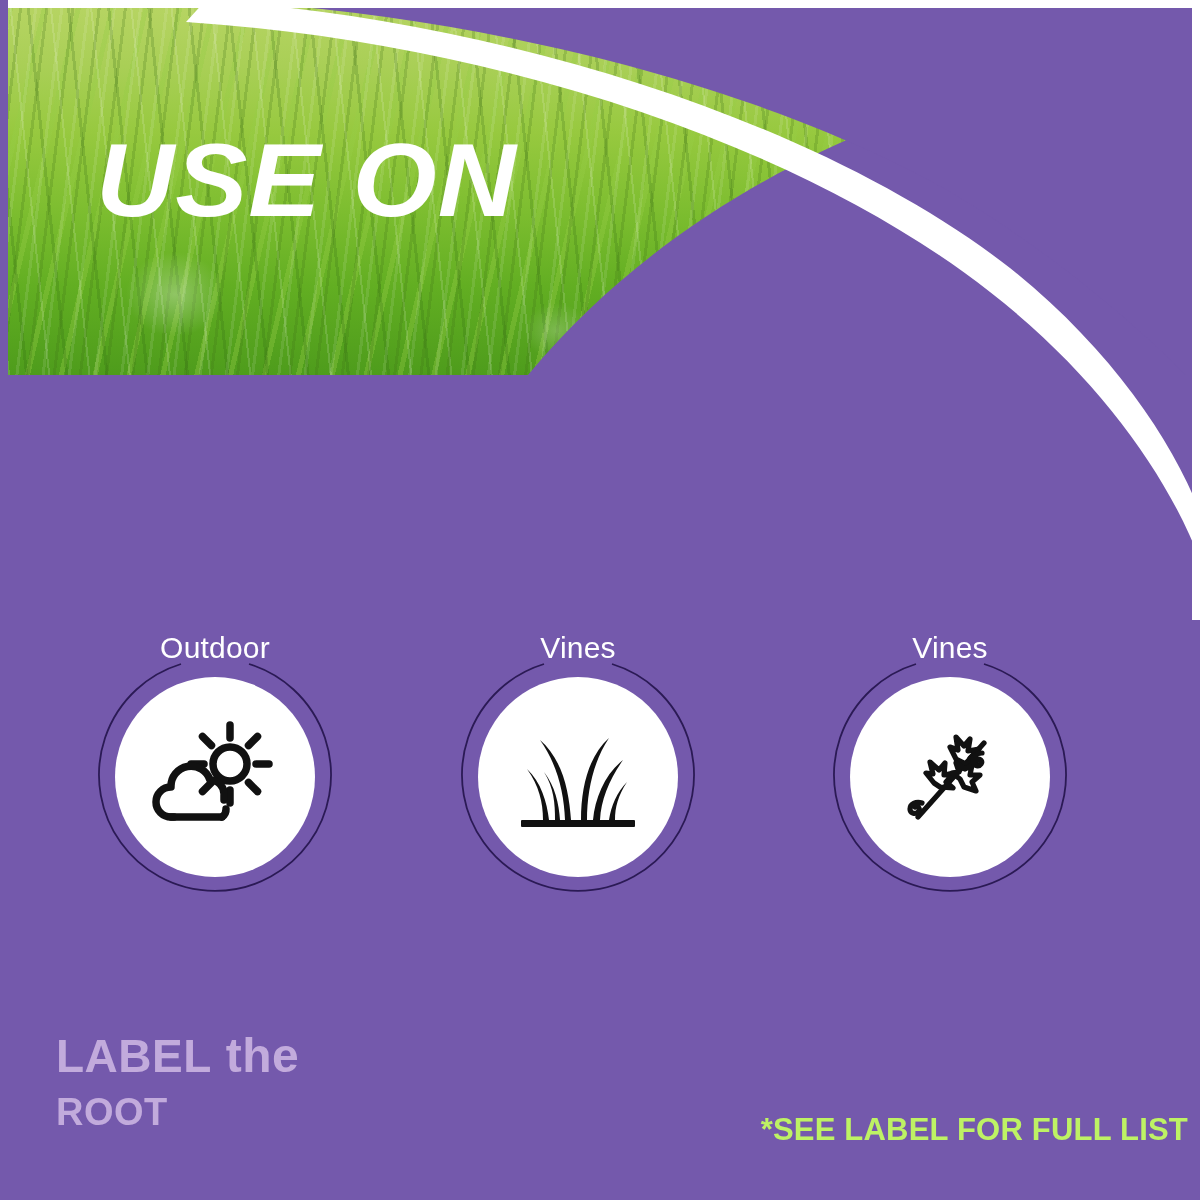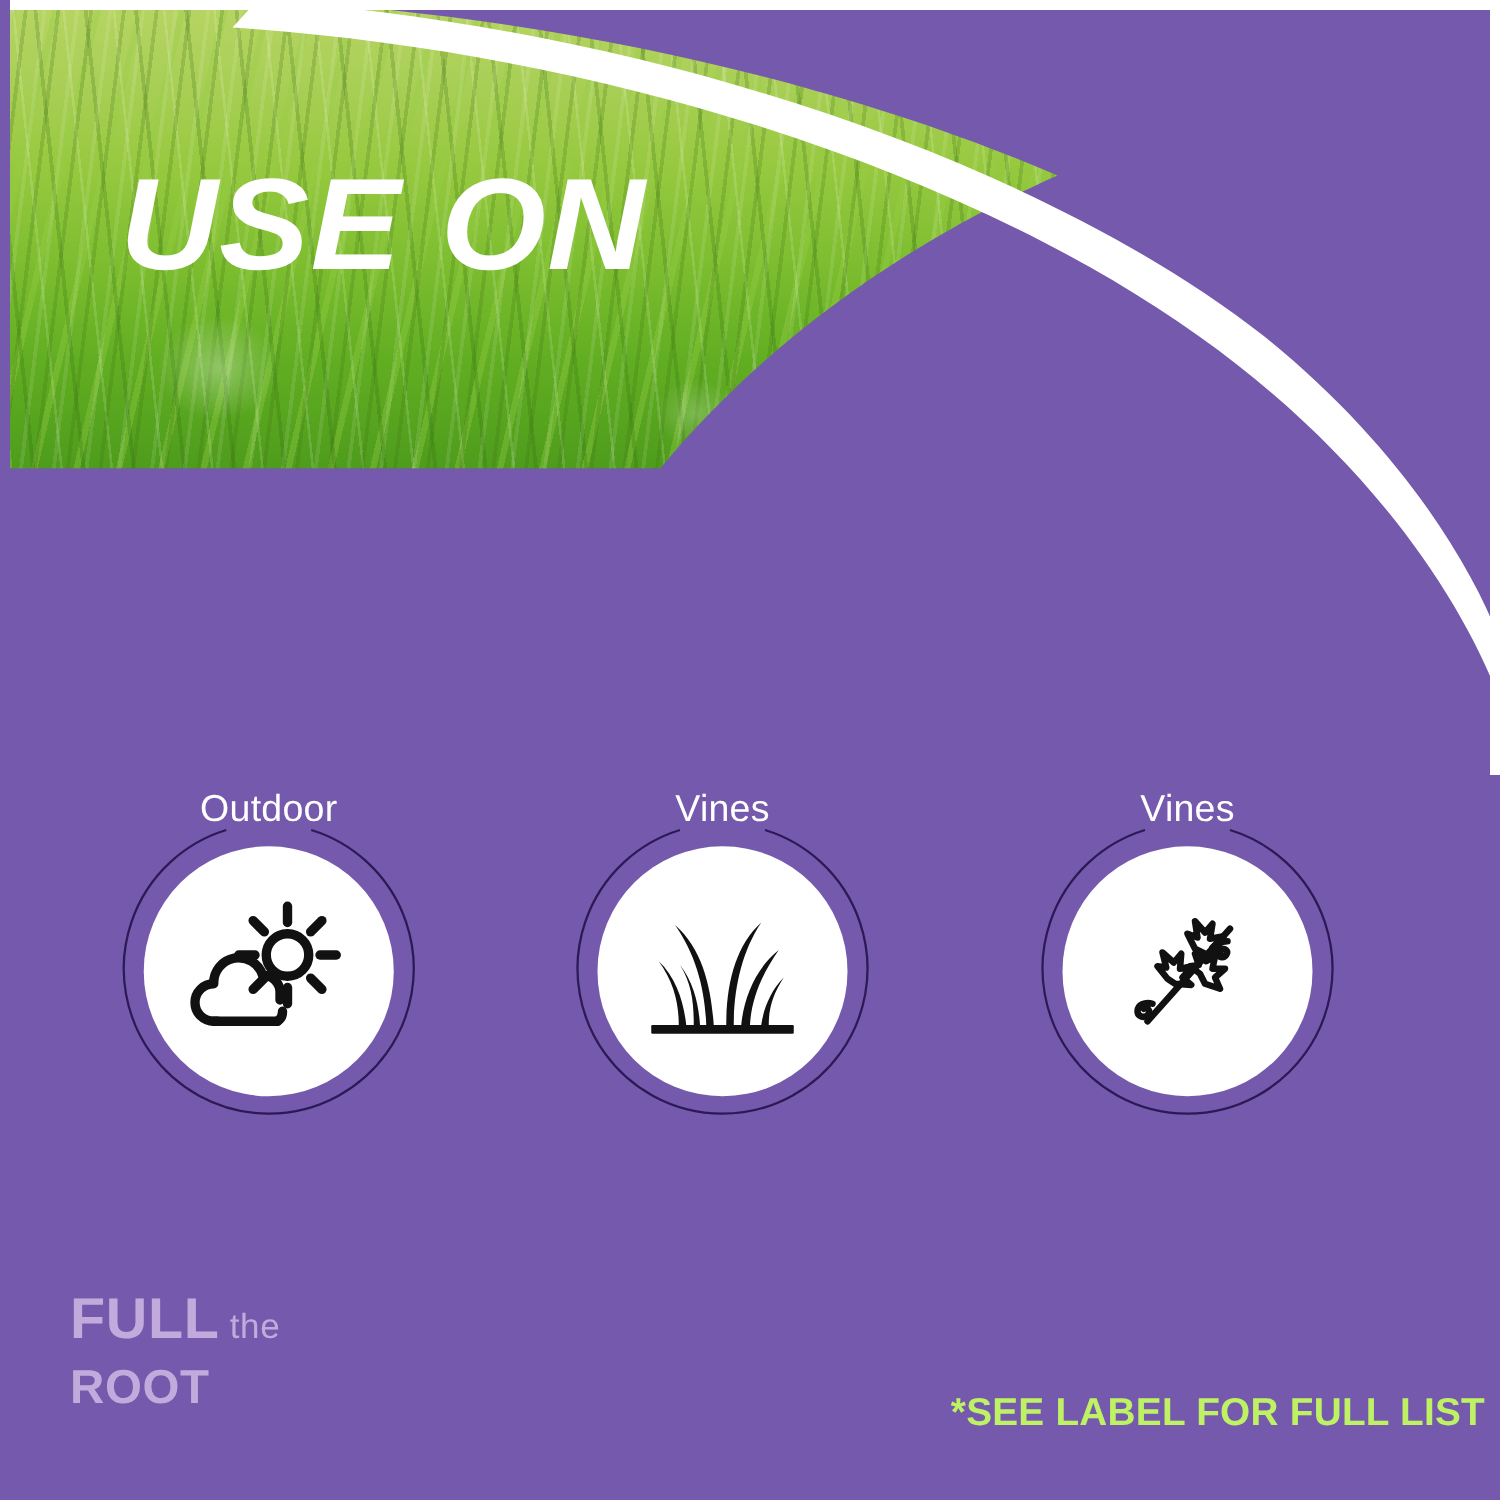--- a/index.html
+++ b/index.html
@@ -149,22 +149,22 @@
   
   .kills-block {
     position: absolute;
     left: 56px;
     top: 1031px;
     color: #C2ABDC;
     line-height: 1.04;
   }
   .kills-line1 { font-size: 46px; font-weight: 700; letter-spacing: .5px; }
   .kills-line1 .the {
-    font-weight: 400;
-    font-size: 28px;
+    font-weight: 700;
+    font-size: 48px;
     letter-spacing: .5px;
   }
   .kills-line2 {
     font-size: 38px;
     font-weight: 700;
     letter-spacing: .5px;
     margin-top: 12px;
   }
 
   .footnote {
@@ -307,20 +307,20 @@
                    C 20 96 25 98 28 95
                    C 31 92 28 88 25 90"></path>
         </svg>
       </div>
     </div>
 
   </div>
 
   <div class="kills-block">
     <div class="kills-line1">
-      <span>FULL</span><span class="the"> the</span>
+      <span>LABEL</span><span class="the"> the</span>
     </div>
     <div class="kills-line2">ROOT</div>
   </div>
 
   <div class="footnote">*SEE LABEL FOR FULL LIST</div>
 
 </div>
 
 </body></html>

